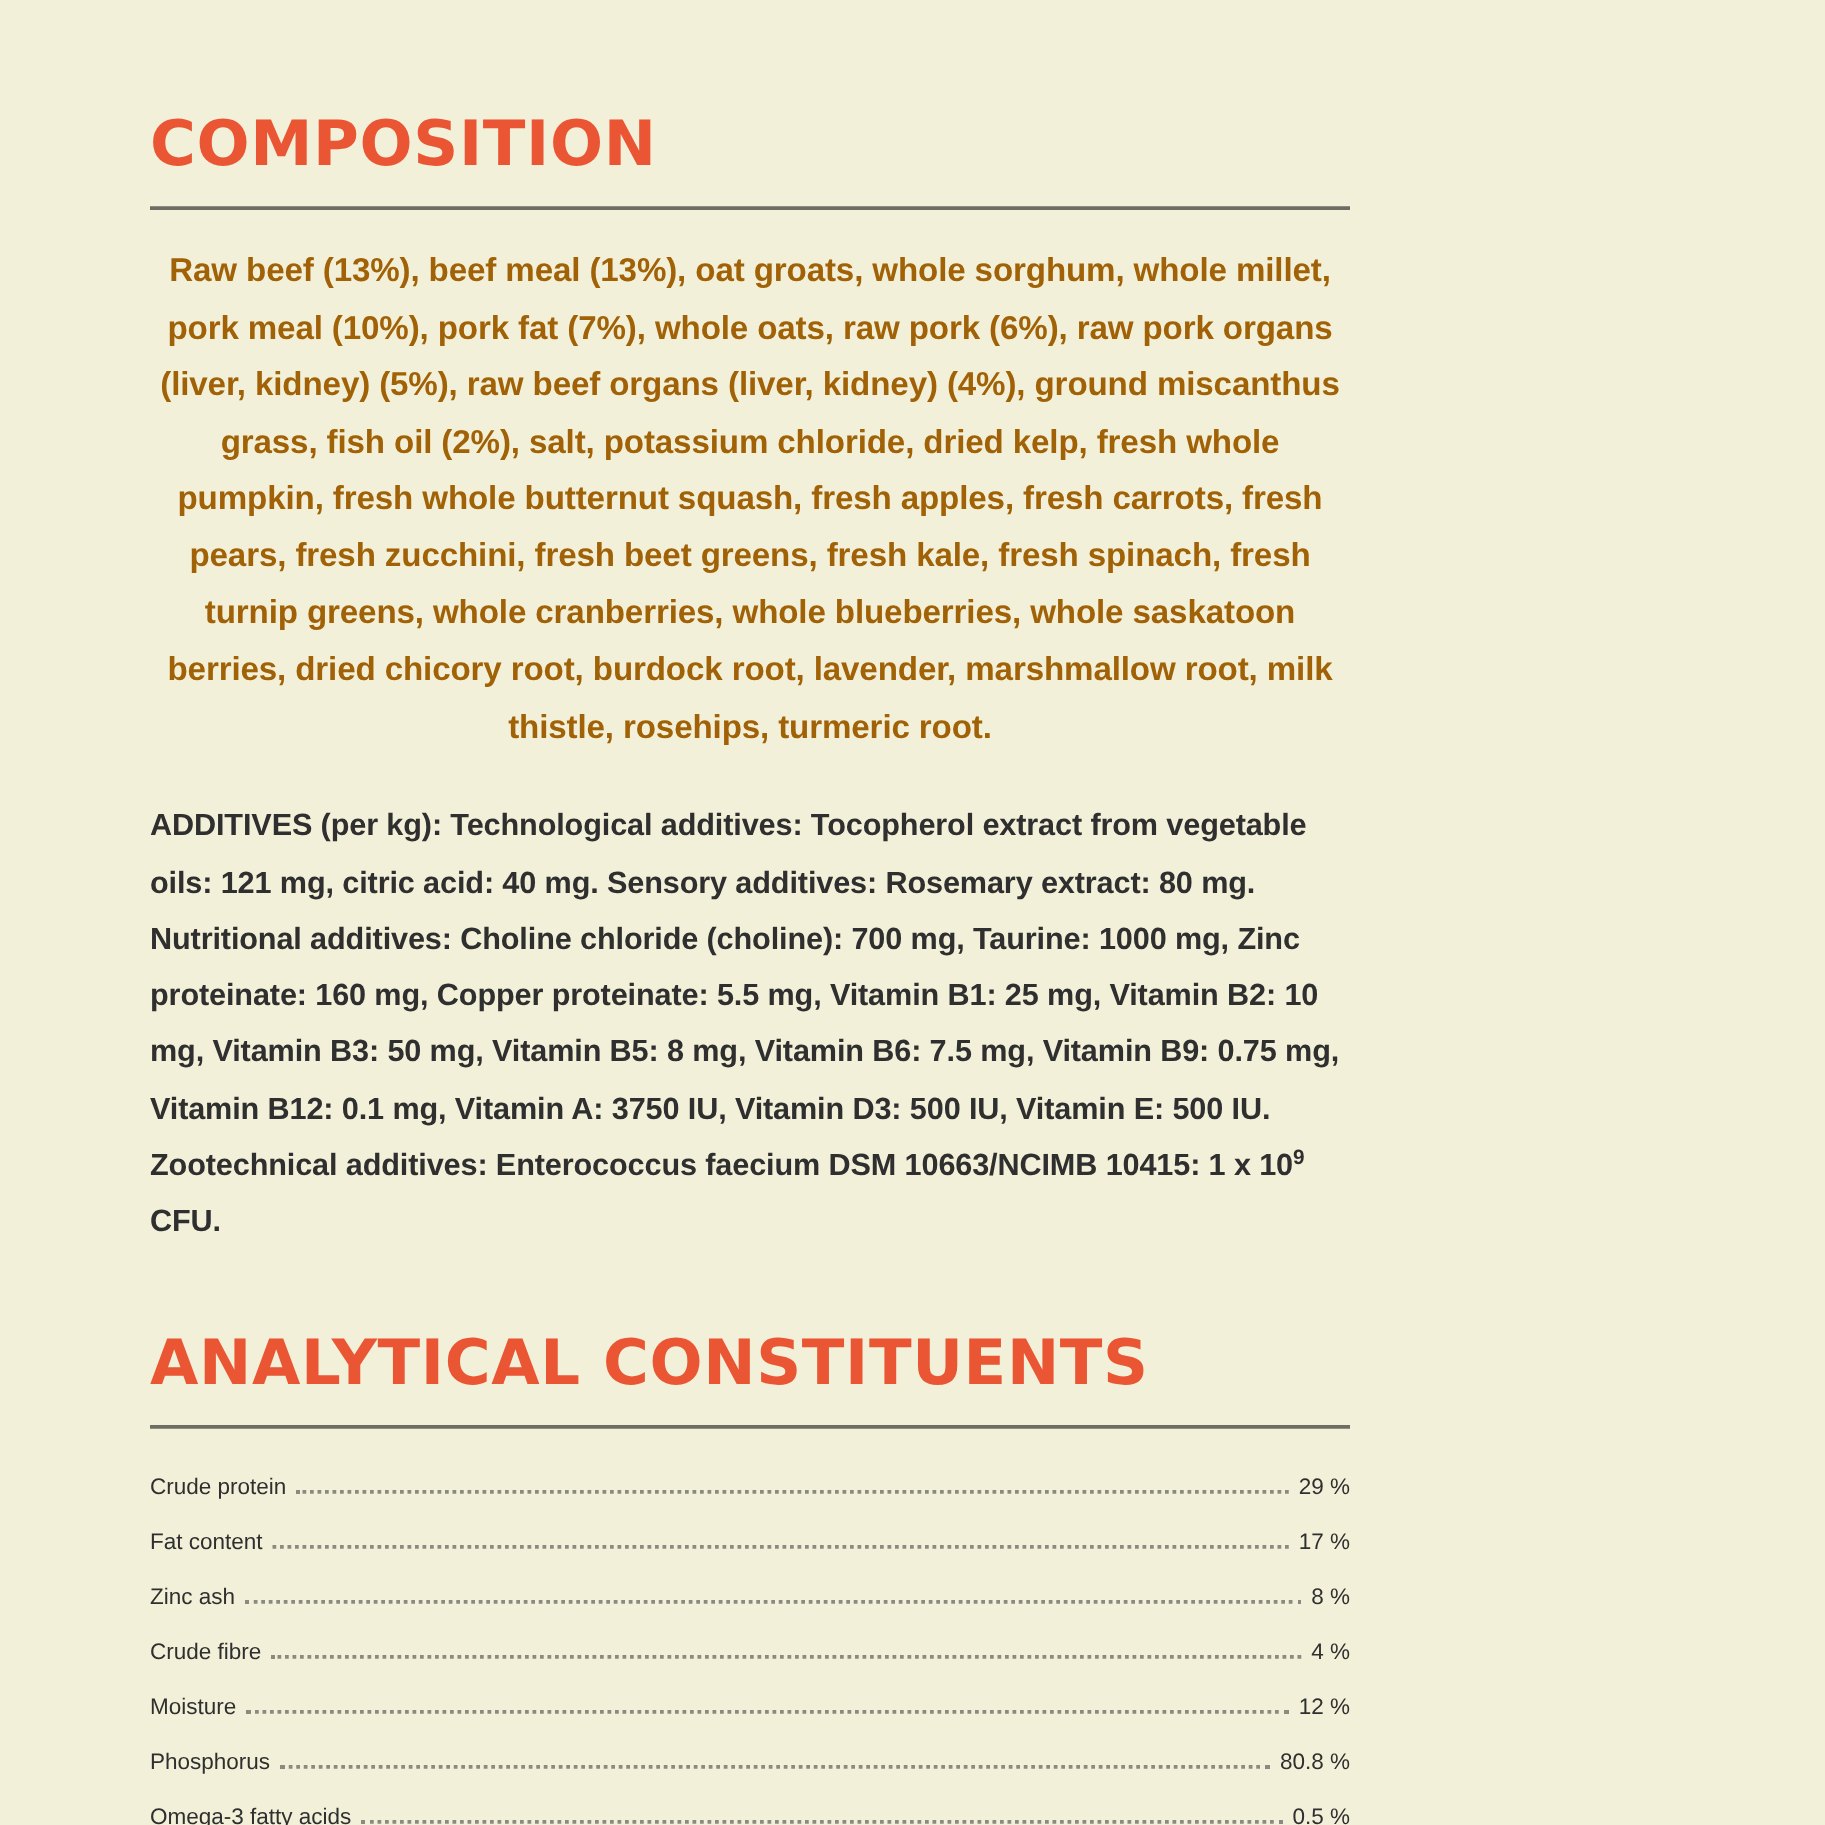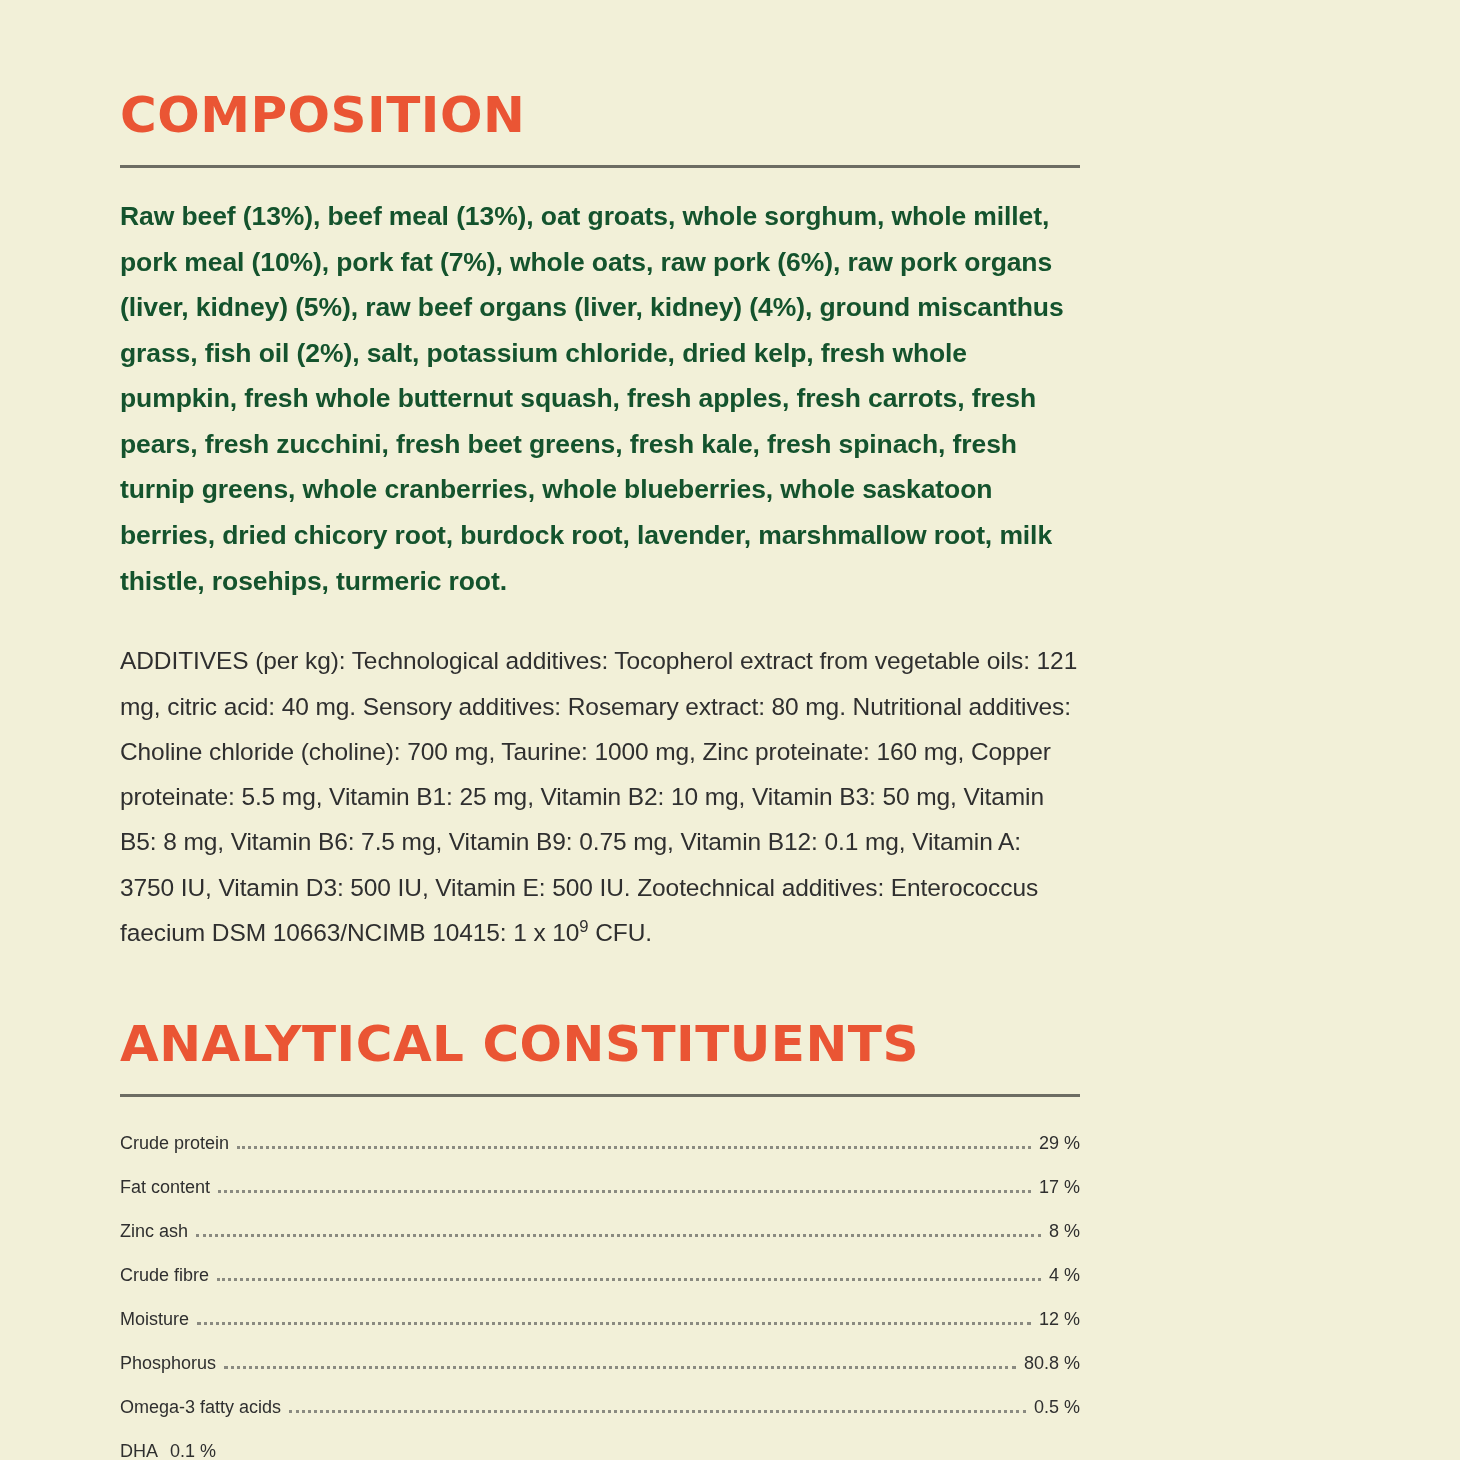--- a/index.html
+++ b/index.html
@@ -36,27 +36,28 @@
     background: #6d6d63;
     margin-top: 22px;
     margin-bottom: 26px;
     width: 100%;
   }
   .composition-text {
     font-family: "Liberation Sans", sans-serif;
     font-weight: 700;
     font-size: 26.5px;
     line-height: 1.72;
-    color: #14532d;
+    color: #a16207;
     margin: 0;
     letter-spacing: -0.1px;
+    text-align: center;
   }
   .additives-text {
     font-family: "Liberation Sans", sans-serif;
-    font-weight: 400;
+    font-weight: 700;
     font-size: 24.5px;
     line-height: 1.85;
     color: #2f2f2f;
     margin: 34px 0 0 0;
     letter-spacing: -0.1px;
   }
   .additives-text sup {
     font-size: 0.68em;
     vertical-align: super;
   }

